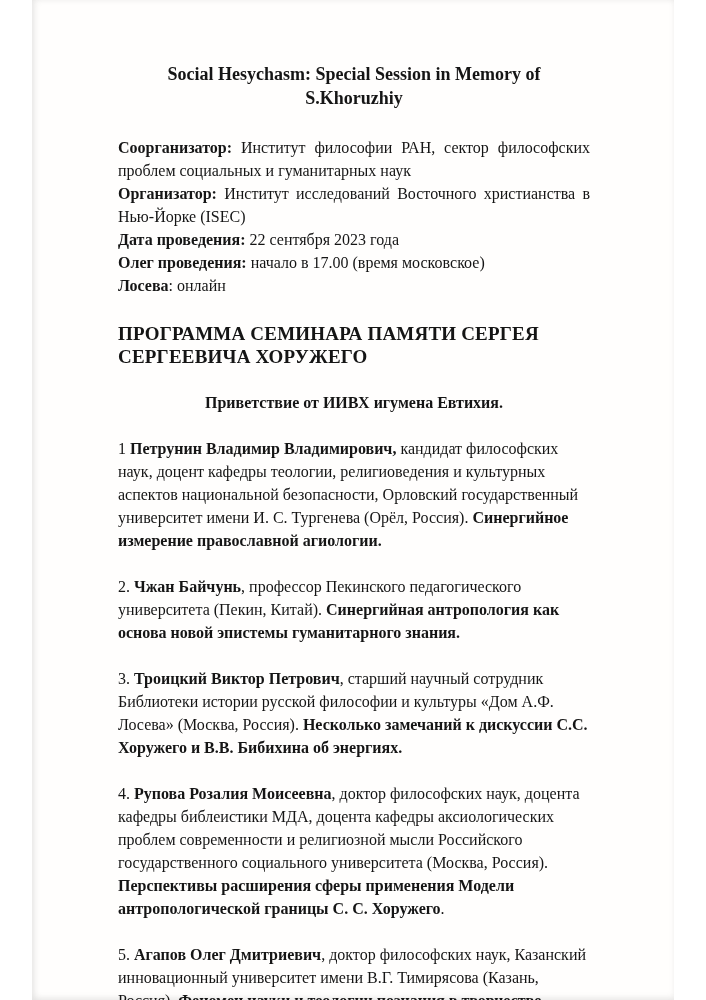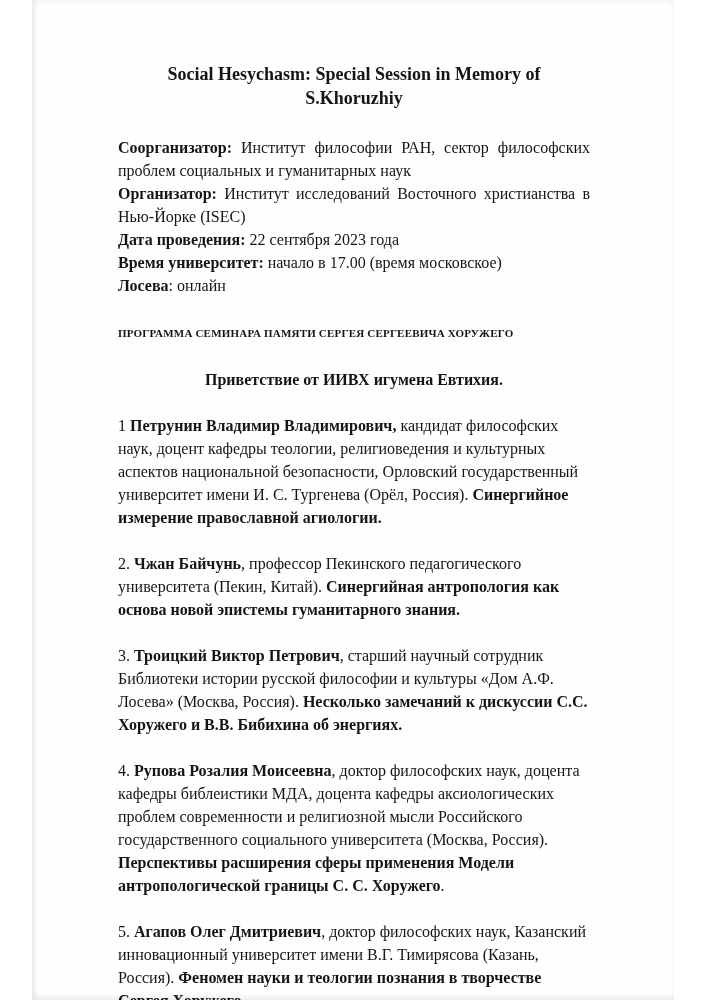--- a/index.html
+++ b/index.html
@@ -27,21 +27,21 @@
   }
   .meta-block { margin: 0; }
   .meta-line {
     margin: 0;
     text-align: justify;
   }
   .meta-label { font-weight: bold; }
   .program-heading {
     margin: 25px 0 0 0;
     font-weight: bold;
-    font-size: 11px;
+    font-size: 19px;
     text-align: left;
     letter-spacing: 0.2px;
   }
   .greeting {
     margin: 23px 0 0 0;
     text-align: center;
     font-weight: bold;
   }
   .item {
     margin: 23px 0 0 0;
@@ -53,21 +53,21 @@
 <body>
 
 <div class="page">
 
   <h1 class="doc-title">Social Hesychasm: Special Session in Memory of S.Khoruzhiy</h1>
 
   <div class="meta-block">
     <p class="meta-line"><span class="meta-label">Соорганизатор:</span><span> Институт философии РАН, сектор философских проблем социальных и гуманитарных наук</span></p>
     <p class="meta-line"><span class="meta-label">Организатор:</span><span> Институт исследований Восточного христианства в Нью-Йорке (ISEC)</span></p>
     <p class="meta-line"><span class="meta-label">Дата проведения:</span><span> 22 сентября 2023 года</span></p>
-    <p class="meta-line"><span class="meta-label">Время университет:</span><span> начало в 17.00 (время московское)</span></p>
+    <p class="meta-line"><span class="meta-label">Олег проведения:</span><span> начало в 17.00 (время московское)</span></p>
     <p class="meta-line"><span class="meta-label">Лосева</span><span>: онлайн</span></p>
   </div>
 
   <h2 class="program-heading">ПРОГРАММА СЕМИНАРА ПАМЯТИ СЕРГЕЯ СЕРГЕЕВИЧА ХОРУЖЕГО</h2>
 
   <p class="greeting">Приветствие от ИИВХ игумена Евтихия.</p>
 
   <p class="item"><span>1 </span><span class="b">Петрунин Владимир Владимирович,</span><span> кандидат философских наук, доцент кафедры теологии, религиоведения и культурных аспектов национальной безопасности, Орловский государственный университет имени И. С. Тургенева (Орёл, Россия). </span><span class="b">Синергийное измерение православной агиологии.</span></p>
 
   <p class="item"><span>2. </span><span class="b">Чжан Байчунь</span><span>, профессор Пекинского педагогического университета (Пекин, Китай). </span><span class="b">Синергийная антропология как основа новой эпистемы гуманитарного знания.</span></p>

